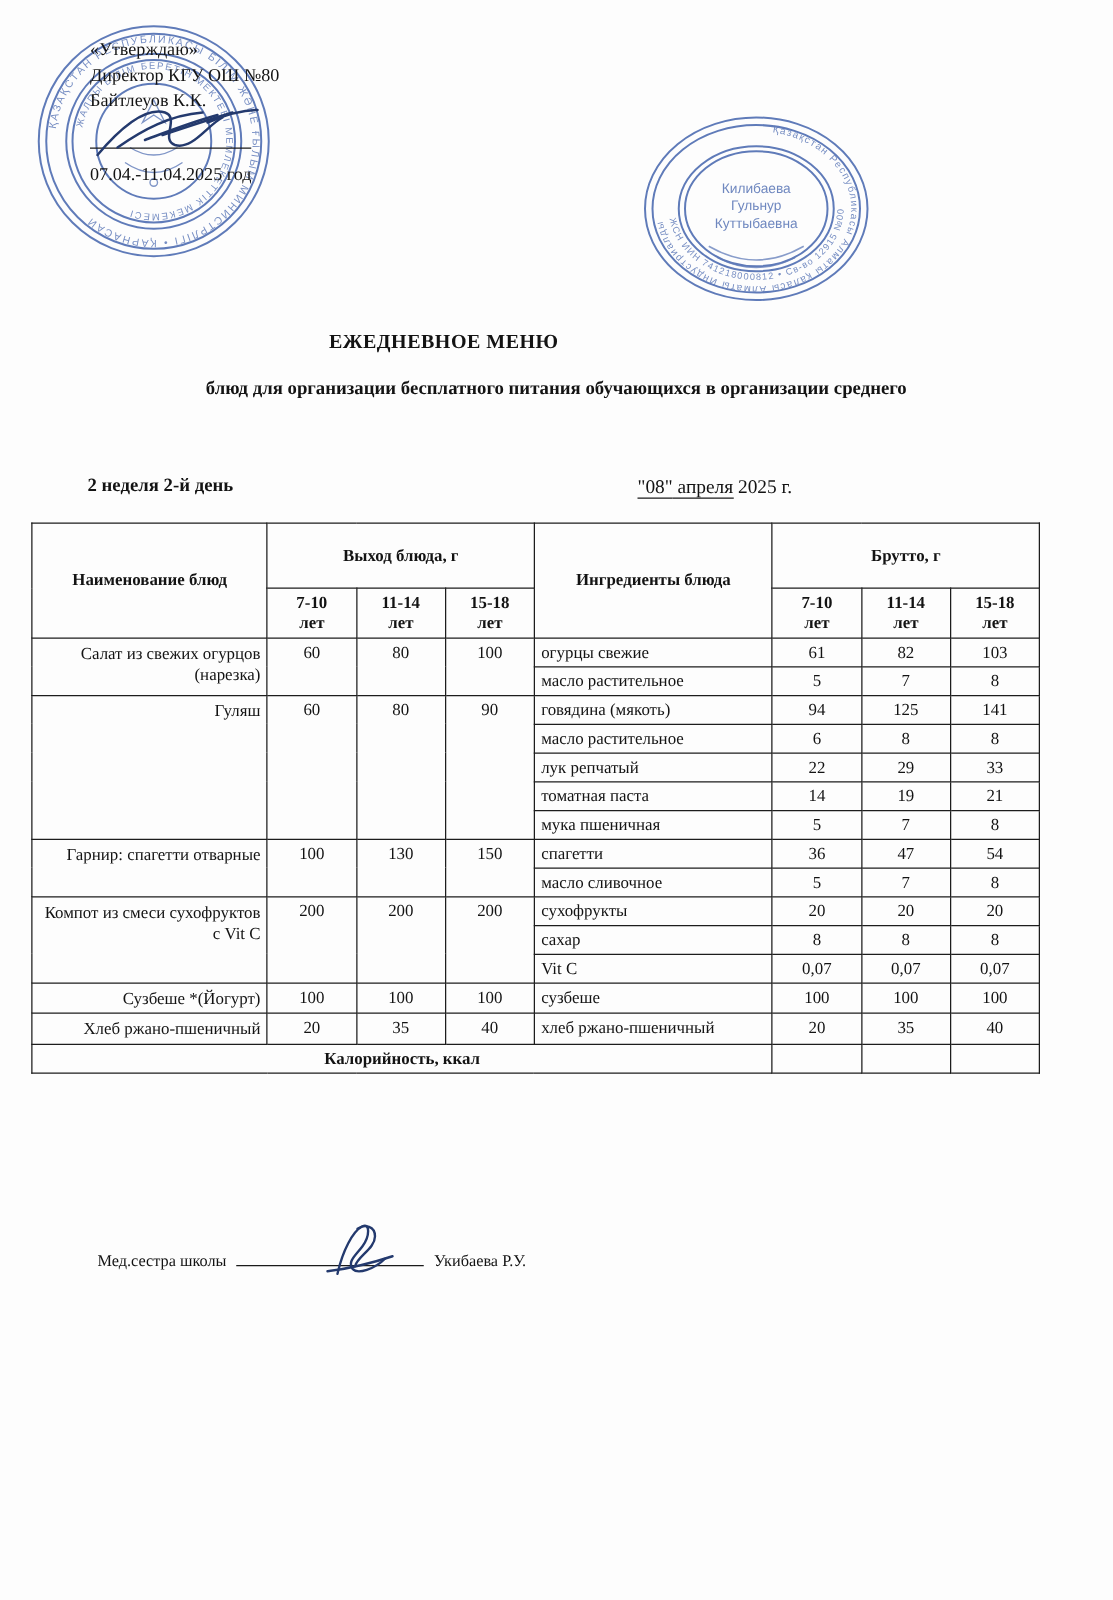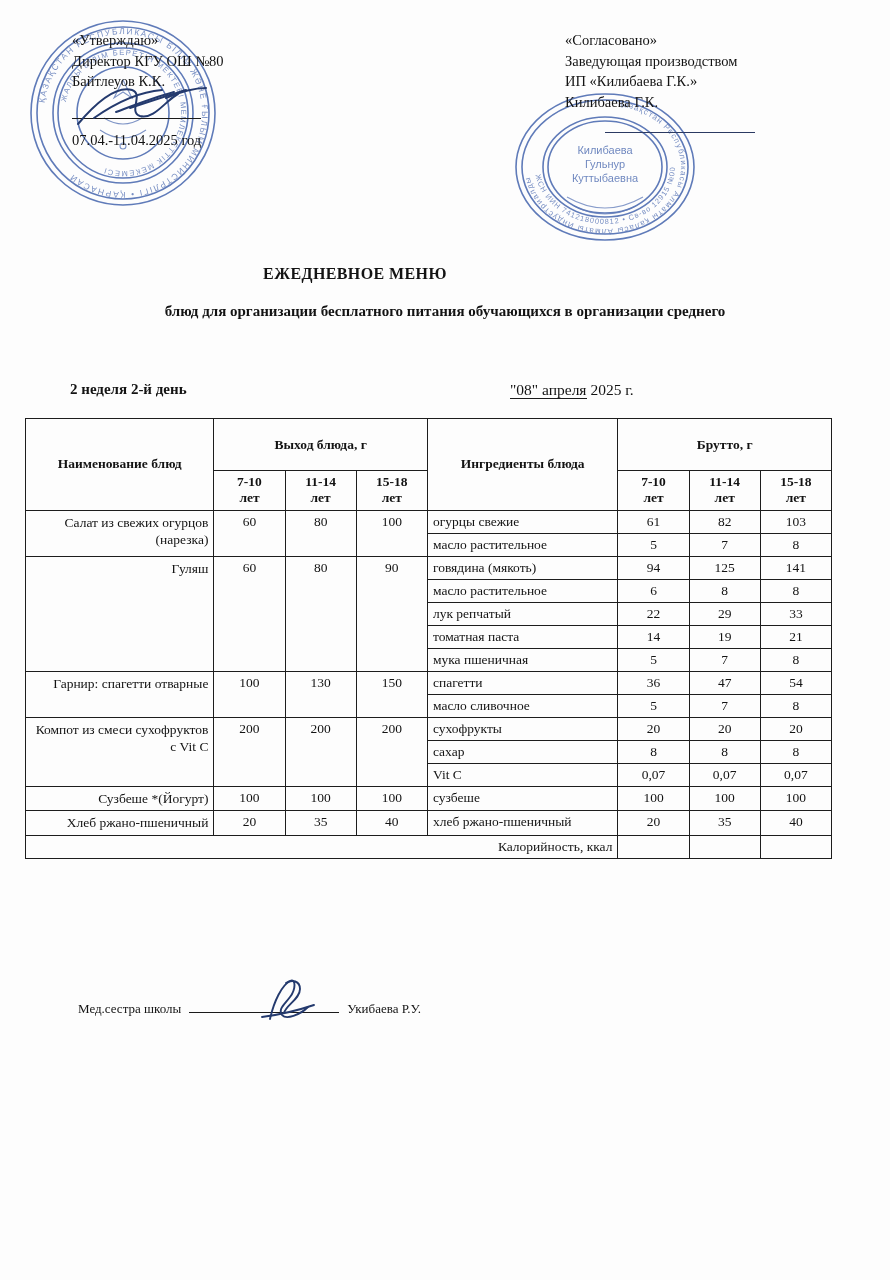--- a/index.html
+++ b/index.html
@@ -46,21 +46,21 @@
     padding:3px 5px;
     vertical-align:top;
     background:transparent;
   }
   table.menu th{font-weight:bold;text-align:center;vertical-align:middle;}
   .c-num{text-align:center;vertical-align:top;}
   .c-dish{text-align:right;vertical-align:top;line-height:1.3;}
   .c-ing{text-align:left;vertical-align:middle;white-space:nowrap;}
   .thead-main{height:52px;}
   .thead-sub td{text-align:center;font-weight:bold;line-height:1.22;padding:2px 2px;}
-  .kcal td{font-weight:normal;text-align:right;}
+  .kcal td{font-weight:bold;text-align:center;}
 
   
   col.w-dish{width:180px;}
   col.w-age{width:68px;}
   col.w-ing{width:182px;}
 
   
   .footer{position:absolute;top:998px;left:78px;font-size:13px;white-space:nowrap;}
   .footer .blank{display:inline-block;width:150px;border-bottom:1.2px solid #1a1a1a;
                  margin:0 8px;height:14px;vertical-align:baseline;}
@@ -140,27 +140,20 @@
       <g fill="none" stroke="#243a6e" stroke-width="2" stroke-linecap="round">
         <path d="M8 46 C30 20, 48 8, 62 12 C74 16, 58 34, 70 38 C84 42, 96 22, 108 16"></path>
         <path d="M24 40 C44 26, 66 14, 92 12"></path>
         <path d="M46 34 C62 28, 82 20, 104 14"></path>
         <path d="M60 30 C78 24, 96 18, 116 12"></path>
         <path d="M96 20 C110 14, 124 10, 136 10"></path>
       </g>
     </svg>
   </div>
 
-  <div class="approve-right">
-    <div>«Согласовано»</div>
-    <div>Заведующая производством</div>
-    <div>ИП «Килибаева Г.К.»</div>
-    <div>Килибаева Г.К.</div>
-    <div class="sig-line-right"></div>
-  </div>
 
   <div class="doc-title">ЕЖЕДНЕВНОЕ МЕНЮ</div>
   <div class="doc-sub">
     <div>блюд для организации бесплатного питания обучающихся в организации среднего</div>
   </div>
 
   <div class="week-line">2 неделя 2-й день</div>
   <div class="date-line">
     <span class="u">"08"</span><span class="u"> апреля</span><span> 2025 г.</span>
   </div>

